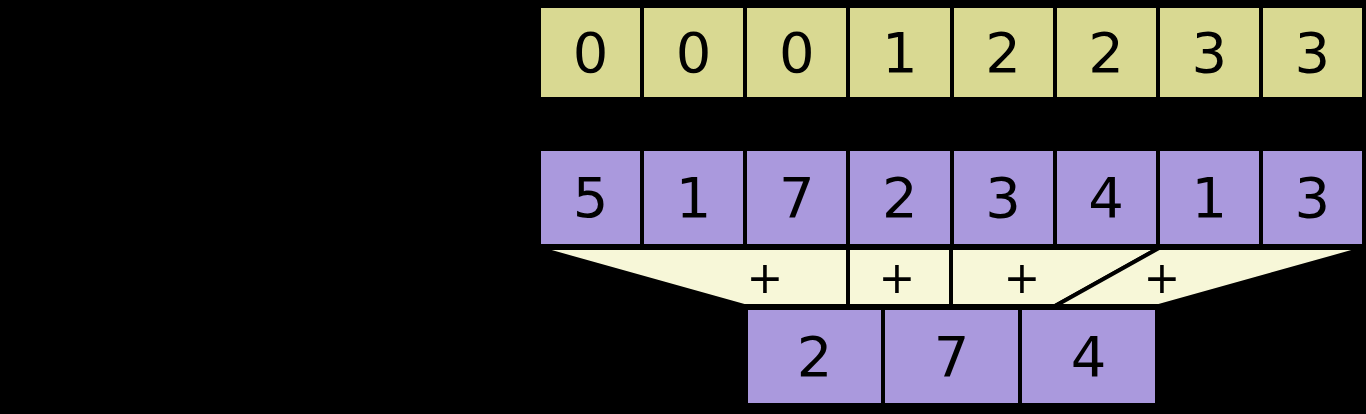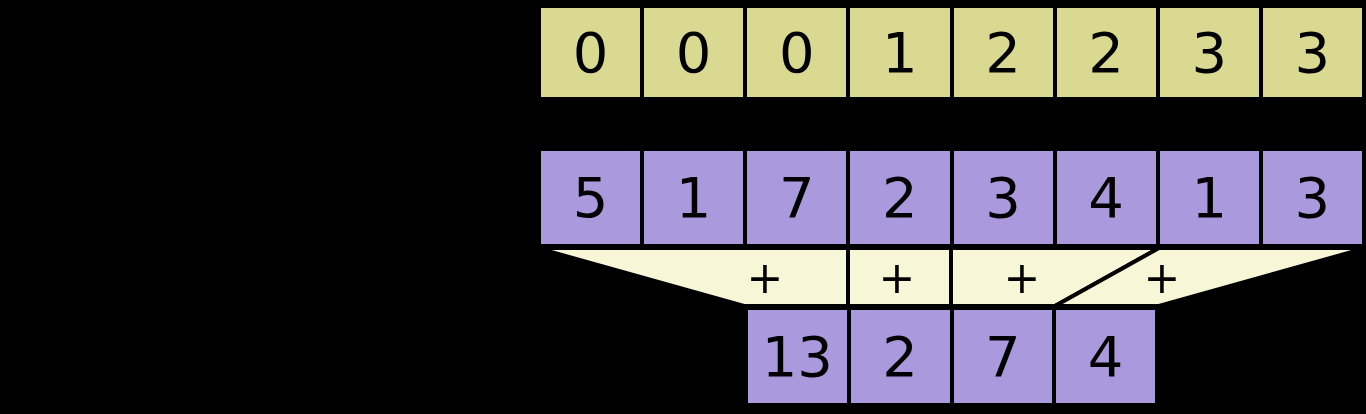--- a/index.html
+++ b/index.html
@@ -65,19 +65,18 @@
     <polygon points="951,248 1159,248 1055,306 951,306"></polygon>
     <polygon points="1159,248 1366,248 1159,306 1055,306"></polygon>
   </svg>
 
   <div class="op op1">+</div>
   <div class="op op2">+</div>
   <div class="op op3">+</div>
   <div class="op op4">+</div>
 
   <div class="row sums">
-    <div class="cell">13</div>
     <div class="cell">2</div>
     <div class="cell">7</div>
     <div class="cell">4</div>
   </div>
 
 </div>
 
 </body></html>

